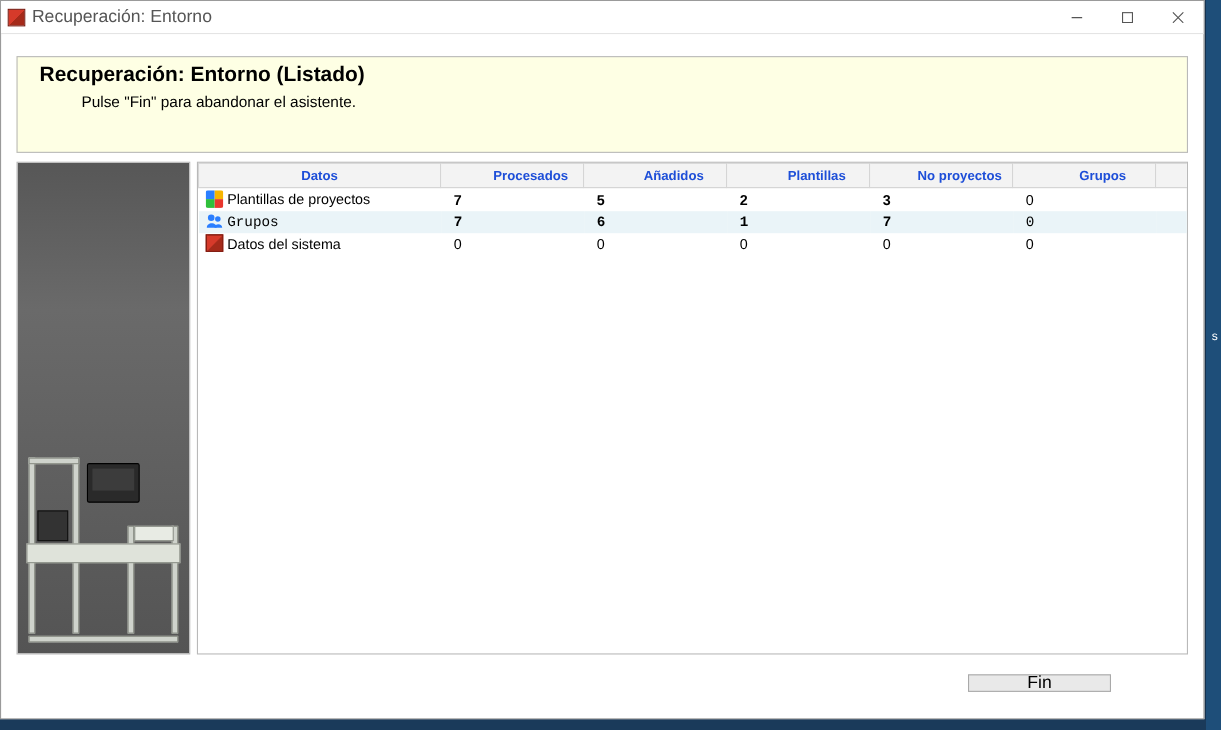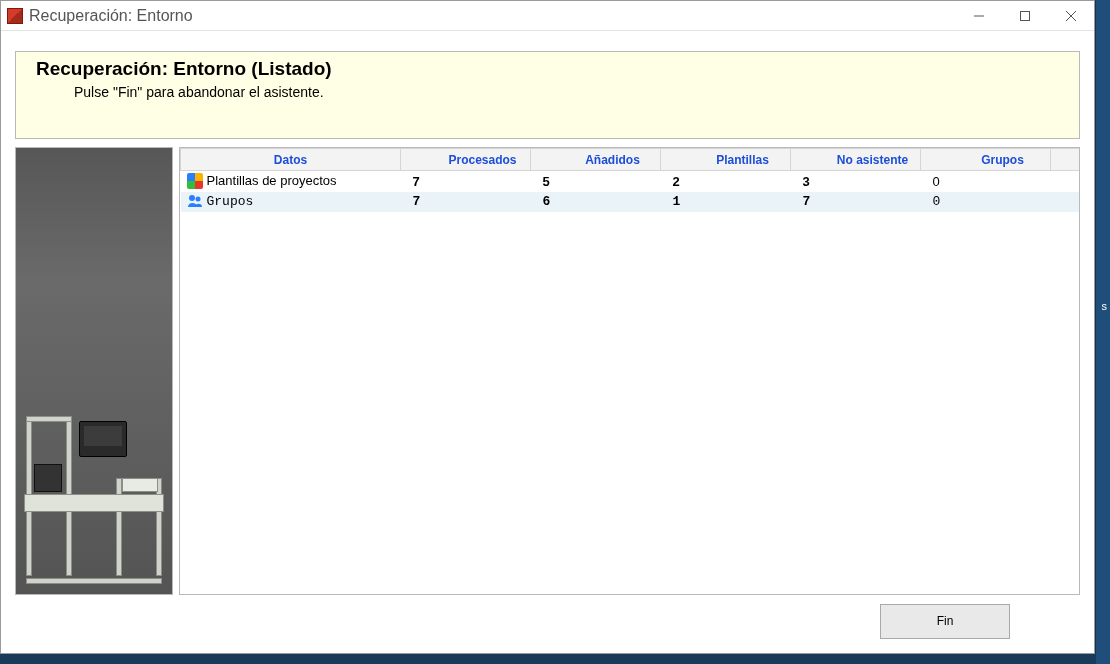--- a/index.html
+++ b/index.html
@@ -84,21 +84,21 @@
       border-radius:2px;
   }
   .ic-groups { }
   .ic-groups svg { width:16px; height:16px; display:block;}
   .ic-system { background: linear-gradient(135deg,#d63a2a 0 50%,#a52a1a 50% 100%); border:1px solid #7a1a10;}
   .bold { font-weight:bold; }
 
   
   .footer { position:absolute; left:0; right:0; bottom:0; height:36px; display:flex; justify-content:flex-end; align-items:center; }
   .btn {
-    width:130px; height:35px; background:#e9e9e9; border:1px solid #a9a9a9; font-size:12px;
+    width:130px; height:16px; background:#e9e9e9; border:1px solid #a9a9a9; font-size:16px;
     display:flex; align-items:center; justify-content:center; cursor:default; margin-right:70px;
   }
 
   
   .right-sliver { position:fixed; top:0; right:0; width:14px; height:100%; background:#1e4e79; }
   .right-sliver .s { position:absolute; right:3px; top:300px; color:#fff; font-size:11px;}
 </style>
 </head>
 <body>
 
@@ -153,21 +153,21 @@
       </div>
 
       <div class="tablewrap">
         <table>
           <thead>
             <tr>
               <th>Datos</th>
               <th class="nums">Procesados</th>
               <th class="nums">Añadidos</th>
               <th class="nums">Plantillas</th>
-              <th class="nums">No asistente</th>
+              <th class="nums">No proyectos</th>
               <th class="nums">Grupos</th>
               <th class="last"></th>
             </tr>
           </thead>
           <tbody id="tbody">
           <tr>
                 <td class="icon-cell"><span class="row-icon ic-templates"></span><span>Plantillas de proyectos</span></td>
                 <td class="num bold">7</td>
                 <td class="num bold">5</td>
                 <td class="num bold">2</td>
@@ -182,20 +182,29 @@
                       <path d="M1 14c0-2.5 2-4 4.5-4s4.5 1.5 4.5 4" fill="#2a7eff"></path>
                       <path d="M8 14c0-2 1.5-3.2 3.5-3.2S15 12 15 14" fill="#2a7eff"></path>
                     </svg></span><span>Grupos</span></td>
                 <td class="num bold">7</td>
                 <td class="num bold">6</td>
                 <td class="num bold">1</td>
                 <td class="num bold">7</td>
                 <td class="num">0</td>
                 <td></td>
               </tr>
+              <tr>
+                <td class="icon-cell"><span class="row-icon ic-system"></span><span>Datos del sistema</span></td>
+                <td class="num ">0</td>
+                <td class="num ">0</td>
+                <td class="num ">0</td>
+                <td class="num ">0</td>
+                <td class="num">0</td>
+                <td></td>
+              </tr>
             </tbody>
         </table>
       </div>
 
     </div>
 
     <div class="footer">
       <div class="btn">Fin</div>
     </div>
 

